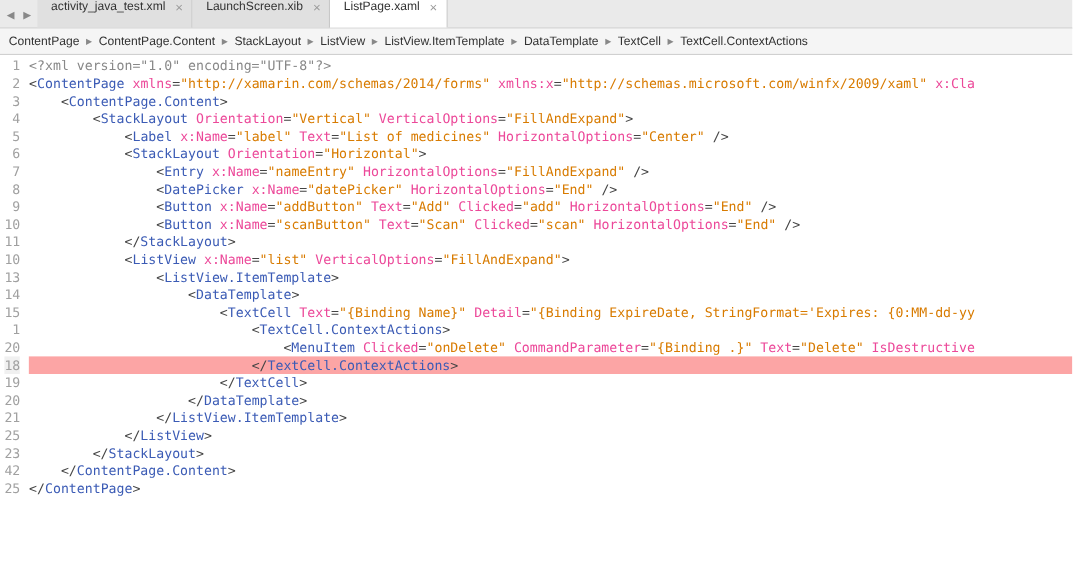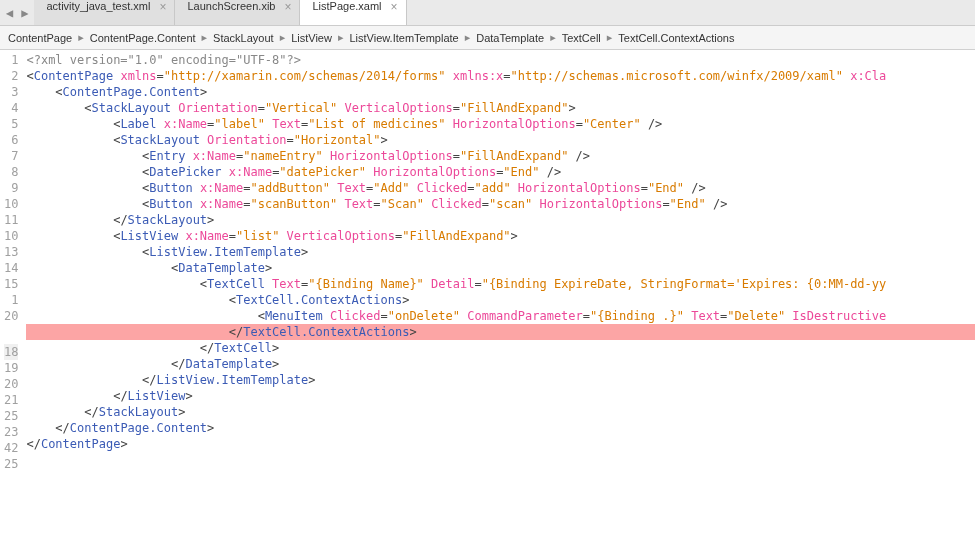--- a/index.html
+++ b/index.html
@@ -10,21 +10,21 @@
 .tabs { display: flex; height: 100%; }
 .tab { display: flex; align-items: flex-start; height: 100%; padding: 0 24px 0 12px; background: #e0e0e0; border-right: 1px solid #c8c8c8; font-family: -apple-system, sans-serif; font-size: 11px; color: #333; position: relative; cursor: pointer; }
 .tab.active { background: #fff; }
 .tab .close { position: absolute; right: 8px; color: #999; font-size: 12px; cursor: pointer; }
 .breadcrumb { display: flex; align-items: center; height: 24px; background: #f5f5f5; border-bottom: 1px solid #d0d0d0; padding: 0 4px; font-family: -apple-system, sans-serif; font-size: 11px; color: #333; white-space: nowrap; overflow: hidden; }
 .bc-item { padding: 0 4px; cursor: pointer; }
 .bc-sep { color: #888; padding: 0 2px; }
 .editor { display: flex; height: calc(100% - 50px); }
 .gutter { background: #fff; text-align: right; padding: 2px 8px 2px 4px; color: #a0a0a0; font-size: 12px; line-height: 16px; }
 .gutter div { height: 16px; }
-.gutter .hl { background: #f0f0f0; margin-top: 20px; }
+.gutter .hl { background: #f0f0f0; }
 .code { flex: 1; padding: 2px 0; line-height: 16px; white-space: pre; font-size: 12px; color: #000; overflow: hidden; }
 .code .line { height: 16px; }
 .code .line.hl { background: #fca5a5; }
 .t-pi { color: #888; }
 .t-tag { color: #3b5bb5; }
 .t-attr { color: #ec4899; }
 .t-val { color: #d87b00; }
 .t-p { color: #444; }
 </style>
 </head>

